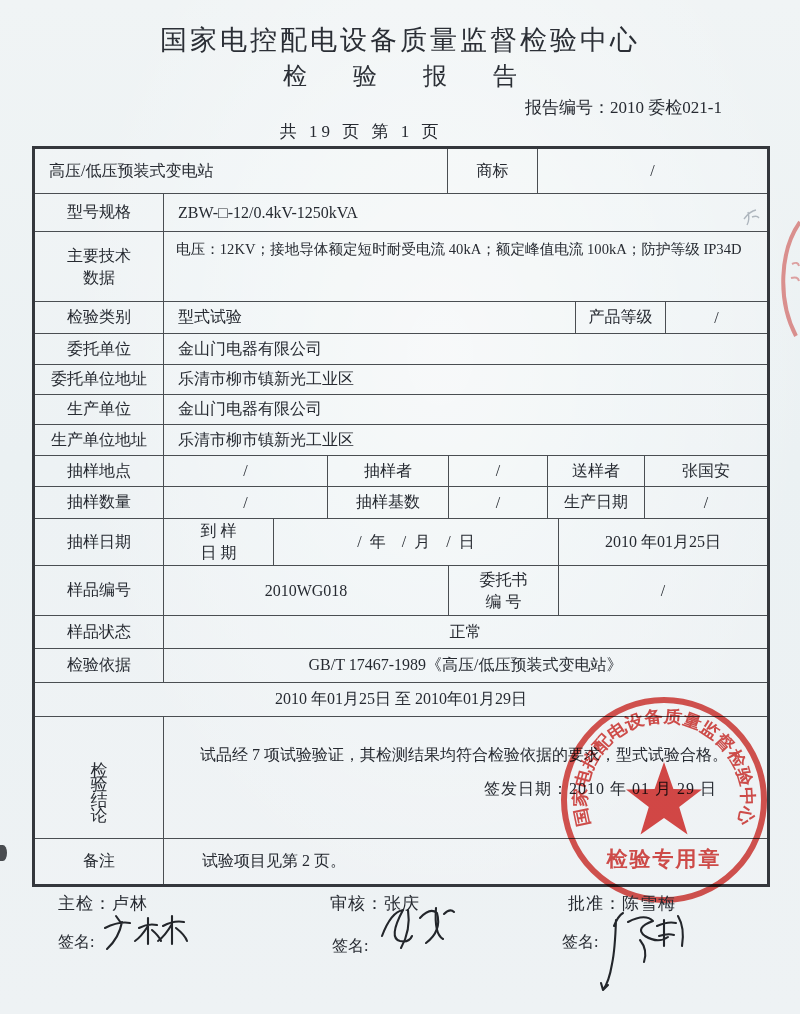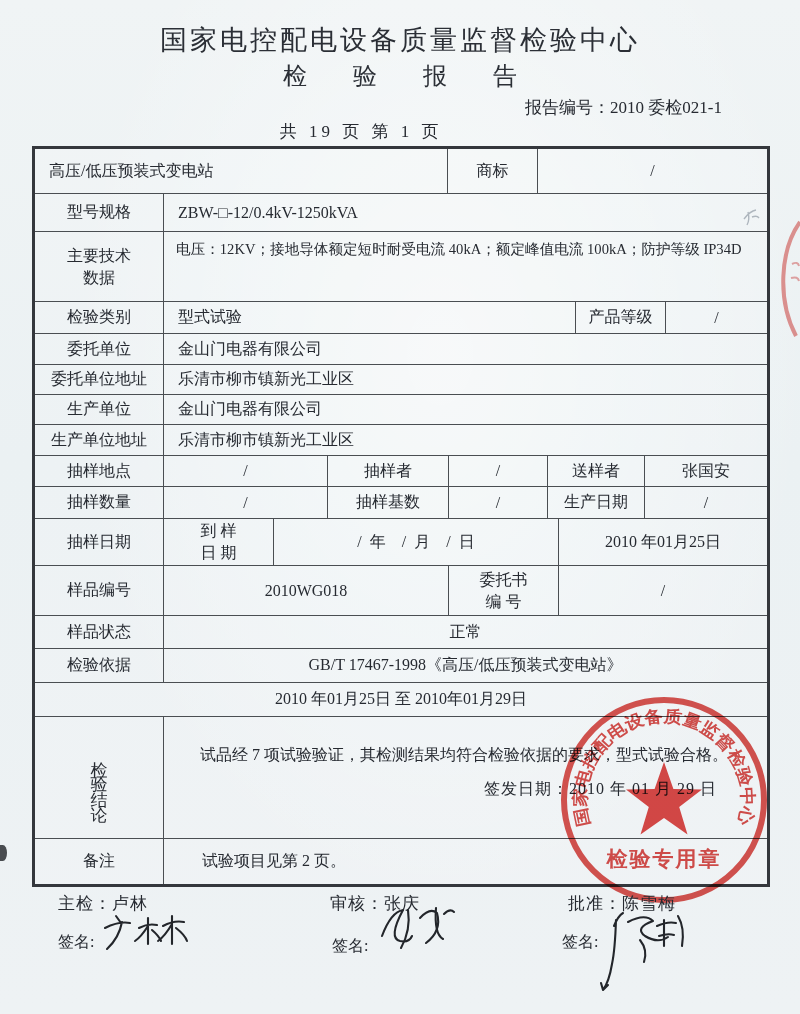--- a/index.html
+++ b/index.html
@@ -171,21 +171,21 @@
     <div class="tcell w215">/</div>
   </div>
 
   <div class="trow h33">
     <div class="tcell lbl">样品状态</div>
     <div class="tcell grow">正常</div>
   </div>
 
   <div class="trow h34">
     <div class="tcell lbl">检验依据</div>
-    <div class="tcell grow">GB/T 17467-1998《高压/低压预装式变电站》</div>
+    <div class="tcell grow">GB/T 17467-1989《高压/低压预装式变电站》</div>
   </div>
 
   <div class="trow h34">
     <div class="tcell grow">2010 年01月25日 至 2010年01月29日</div>
   </div>
 
   <div class="trow h122">
     <div class="tcell lbl">
       <span class="vert-label">检验结论</span>
     </div>

